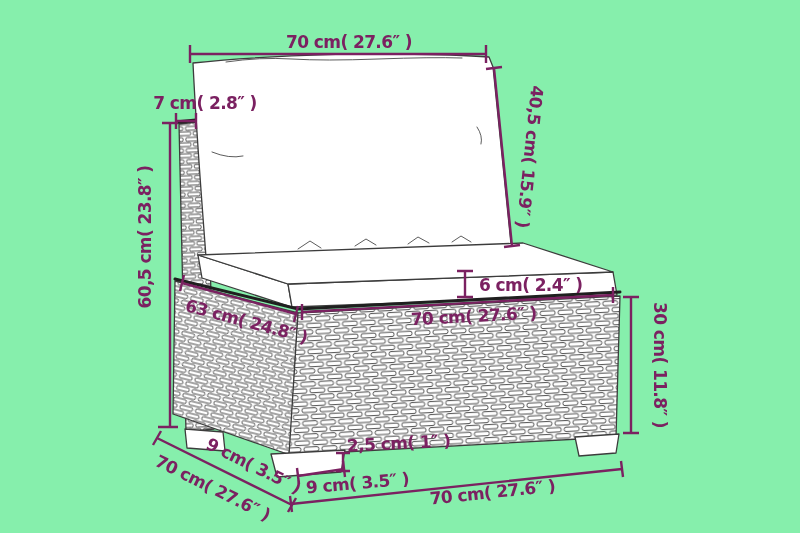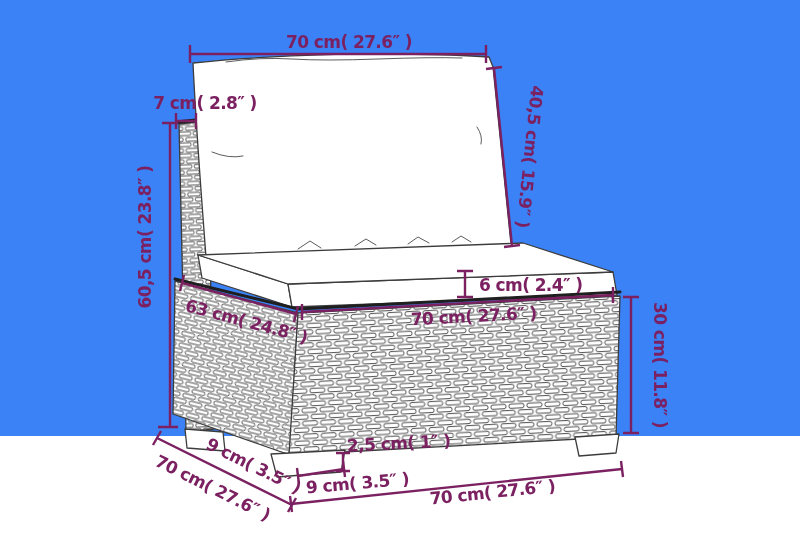--- a/index.html
+++ b/index.html
@@ -1,17 +1,17 @@
 <!DOCTYPE html>
 <html><head>
 <meta charset="utf-8">
 <style>
   html,body{margin:0;padding:0;background:#ffffff;}
   body{width:800px;height:533px;overflow:hidden;font-family:"DejaVu Sans",sans-serif;}
-  .canvas{position:relative;width:800px;height:436px;background:#3b82f6;}
+  .canvas{position:relative;width:800px;height:533px;background:#86efac;}
   svg{display:block;}
   .dim-text{font-family:"DejaVu Sans",sans-serif;font-weight:bold;font-size:17px;letter-spacing:-0.6px;fill:#7b2161;}
   .dim-stroke{stroke:#7b2161;stroke-width:2.4;fill:none;stroke-linecap:butt;}
   .art{stroke:#3c3c3c;stroke-width:1.3;stroke-linejoin:round;}
   .cap{stroke:#1f1f1f;fill:none;stroke-linecap:round;}
   .crease{stroke:#4a4a4a;stroke-width:0.9;fill:none;stroke-linecap:round;}
 </style>
 </head>
 <body>
 

